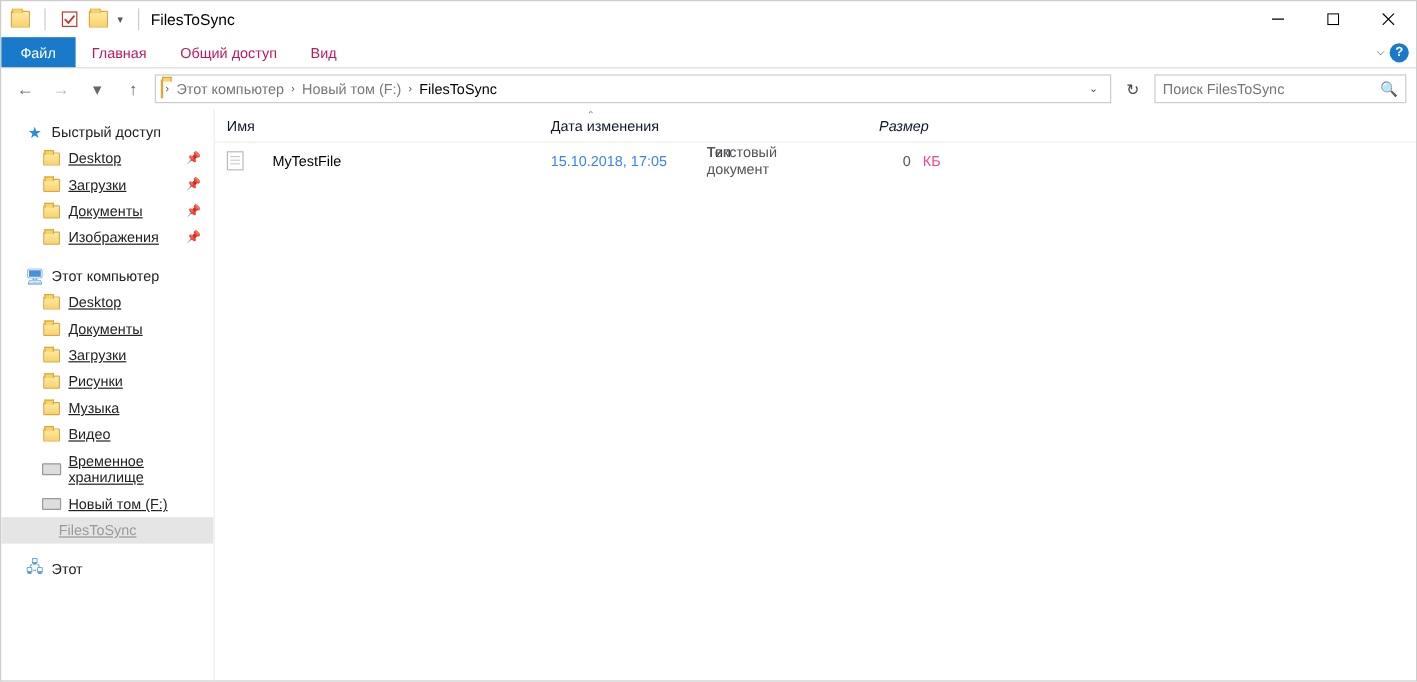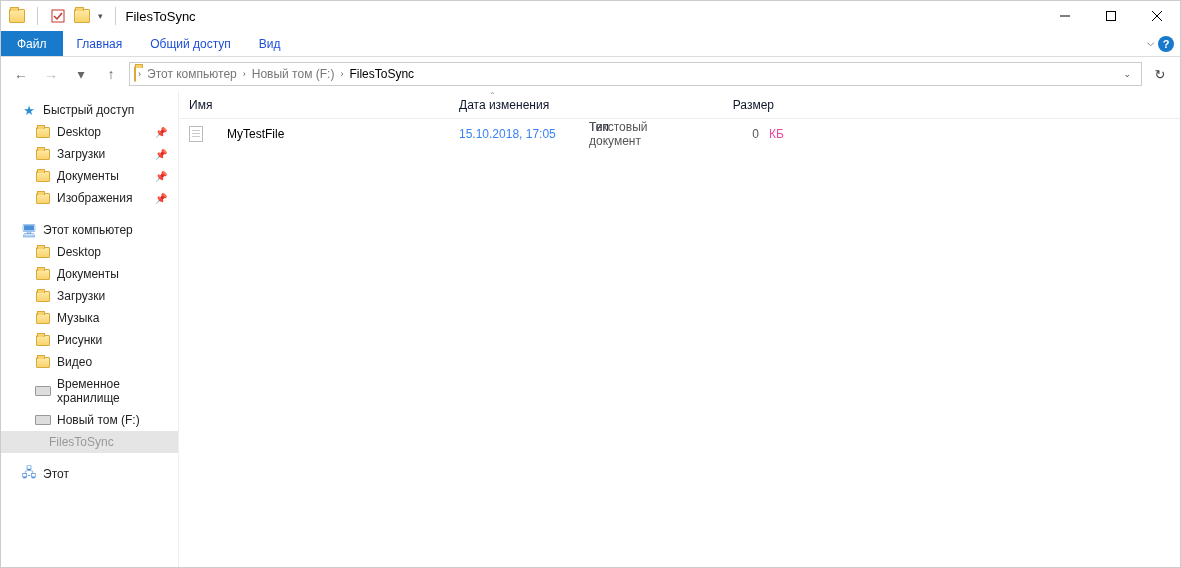--- a/index.html
+++ b/index.html
@@ -17,21 +17,21 @@
 
 .folder-ic { width: 16px; height: 14px; background: linear-gradient(#ffe9a6,#f8d36b); border: 1px solid #d9a93b; border-radius: 1px; position: relative; }
 .folder-ic::before { content:""; position:absolute; top:-3px; left:0; width:7px; height:3px; background:#f8d36b; border:1px solid #d9a93b; border-bottom:none; border-radius:1px 1px 0 0; }
 
 .check-ic svg { width:14px; height:14px; }
 .chev-down { font-size: 9px; color:#555; }
 
 
 .ribbon { height: 26px; display: flex; align-items: stretch; border-bottom: 1px solid #ddd; position: relative; }
 .ribbon .filetab { background:#1979ca; color:#fff; padding: 0 16px; display:flex; align-items:center; font-size:12px; }
-.ribbon .tab { padding: 0 14px; display:flex; align-items:center; font-size:12px; color:#1d4ed8; }
+.ribbon .tab { padding: 0 14px; display:flex; align-items:center; font-size:12px; color:#be185d; }
 .ribbon .right { margin-left:auto; display:flex; align-items:center; padding-right:6px; gap:4px; }
 .help-ic { width:16px; height:16px; border-radius:50%; background:#1979ca; color:#fff; display:flex; align-items:center; justify-content:center; font-size:11px; font-weight:bold; }
 
 
 .navbar { height: 34px; display:flex; align-items:center; padding: 0 8px; gap: 6px; }
 .navbtn { width:24px; height:24px; display:flex; align-items:center; justify-content:center; color:#666; font-size:14px; }
 .navbtn.disabled { color:#bbb; }
 .addressbar { flex:1; height:24px; border:1px solid #ccc; display:flex; align-items:center; padding:0 4px; min-width:0; }
 .addressbar .crumb { display:flex; align-items:center; white-space:nowrap; font-size:12px; padding: 0 4px; color:#000; }
 .addressbar .crumb.muted { color:#777; }
@@ -41,39 +41,39 @@
 .refreshbtn { width:24px; height:24px; display:flex; align-items:center; justify-content:center; font-size:13px; color:#444; }
 .searchbox { width:210px; height:24px; border:1px solid #ccc; display:flex; align-items:center; padding:0 6px; color:#888; }
 .searchbox input { border:none; outline:none; flex:1; font-size:12px; color:#555; background:transparent; }
 .searchbox .sicon { font-size:12px; color:#666; }
 
 
 .main { display:flex; height: calc(568px - 30px - 26px - 34px - 2px); }
 .navpane { width: 178px; border-right: 1px solid #eee; padding-top: 8px; overflow:hidden; }
 .navgroup { margin-bottom: 10px; }
 .navhead { display:flex; align-items:center; gap:6px; padding: 4px 8px 4px 20px; font-size:12px; color:#222; }
-.navitem { display:flex; align-items:center; gap:6px; padding: 4px 8px 4px 34px; font-size:12px; color:#222; position:relative; }
+.navitem { display:flex; align-items:center; gap:6px; padding: 4px 8px 4px 34px; font-size:12px; color:#222; position:relative;text-decoration:underline; }
 .navitem.selected { background:#e5e5e5; color:#999; }
 .navitem .pin { position:absolute; right:10px; color:#888; font-size:10px; }
 .navhead .hicon, .navitem .hicon { width:16px; height:14px; display:flex; align-items:center; justify-content:center; }
 .star-ic { color:#2a8dd4; font-size:13px; }
 .pc-ic { color:#4a90d9; font-size:13px; }
 .net-ic { color:#4a90d9; font-size:13px; }
 .drive-ic { width:16px; height:10px; background:#ddd; border:1px solid #999; border-radius:1px; }
 .folder-sm { width:14px; height:11px; background: linear-gradient(#ffe9a6,#f8d36b); border:1px solid #d9a93b; border-radius:1px; position:relative; }
 .folder-sm::before { content:""; position:absolute; top:-3px; left:0; width:6px; height:3px; background:#f8d36b; border:1px solid #d9a93b; border-bottom:none; }
 
 
 .content { flex:1; position:relative; }
 .colheaders { display:flex; border-bottom:1px solid #eee; height:28px; align-items:center; font-size:12px; color:#0f172a; }
 .ch { padding:0 10px; }
 .ch.name { width:270px; }
 .ch.date { width:130px; }
 .ch.type { width:130px;margin-top:45px; }
-.ch.size { width:75px; text-align:right; }
+.ch.size { width:75px; text-align:right;font-style:italic; }
 .sort-ind { position:absolute; left: 310px; top:0; font-size:8px; color:#888; }
 
 .filerow { display:flex; height:30px; align-items:center; font-size:12px; }
 .filerow .cell { padding: 0 10px; }
 .filerow .cell.name { width:270px; display:flex; align-items:center; gap:24px; }
 .filerow .cell.date { width:130px; color:#3b82f6; }
 .filerow .cell.type { width:130px; color:#555; }
 .filerow .cell.size { width:60px; text-align:right; color:#555; }
 .filerow .cell.unit { width:28px; color:#ec4899; padding:0; }
 .file-ic { width:14px; height:16px; border:1px solid #bbb; background:#fff; position:relative; }
@@ -143,20 +143,24 @@
     <span class="crumb muted">Этот компьютер</span>
     <span class="cchev">›</span>
     <span class="crumb muted">Новый том (F:)</span>
     <span class="cchev">›</span>
     <span class="crumb">FilesToSync</span>
     <span class="addr-end">
       <span class="addr-drop">⌄</span>
     </span>
   </div>
   <div class="refreshbtn">↻</div>
+  <div class="searchbox">
+    <input placeholder="Поиск FilesToSync" style="">
+    <span class="sicon">🔍</span>
+  </div>
 </div>
 
 <div class="main">
   <div class="navpane">
 
     <div class="navgroup">
       <div class="navhead">
         <span class="hicon star-ic">★</span>
         <span>Быстрый доступ</span>
       </div>
@@ -210,27 +214,27 @@
       <div class="navitem">
           <span class="hicon">
             <span class="folder-sm"></span>
           </span>
           <span>Загрузки</span>
         </div>
       <div class="navitem">
           <span class="hicon">
             <span class="folder-sm"></span>
           </span>
+          <span>Рисунки</span>
+        </div>
+      <div class="navitem">
+          <span class="hicon">
+            <span class="folder-sm"></span>
+          </span>
           <span>Музыка</span>
-        </div>
-      <div class="navitem">
-          <span class="hicon">
-            <span class="folder-sm"></span>
-          </span>
-          <span>Рисунки</span>
         </div>
       <div class="navitem">
           <span class="hicon">
             <span class="folder-sm"></span>
           </span>
           <span>Видео</span>
         </div>
       <div class="navitem">
           <span class="hicon">
             <span class="drive-ic"></span>

